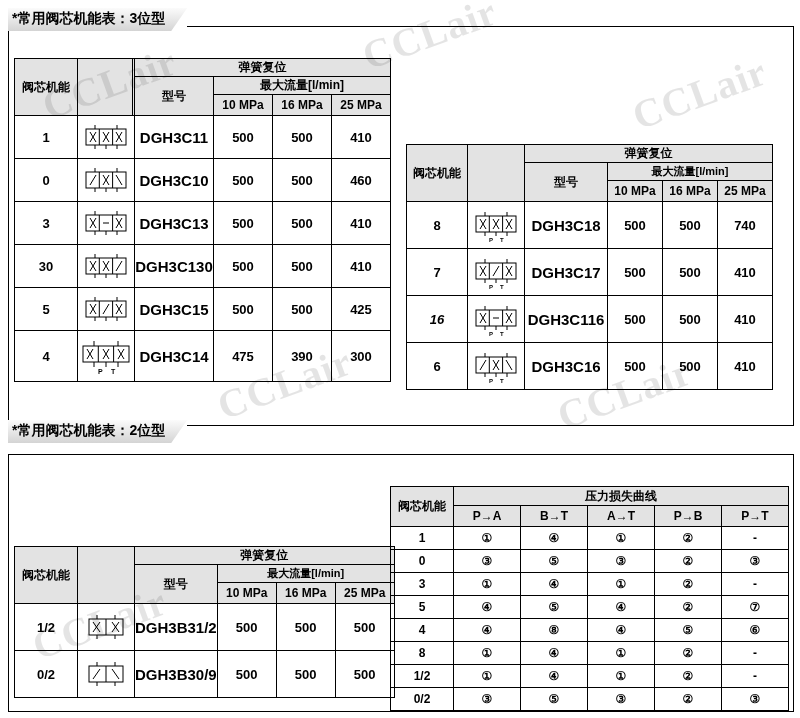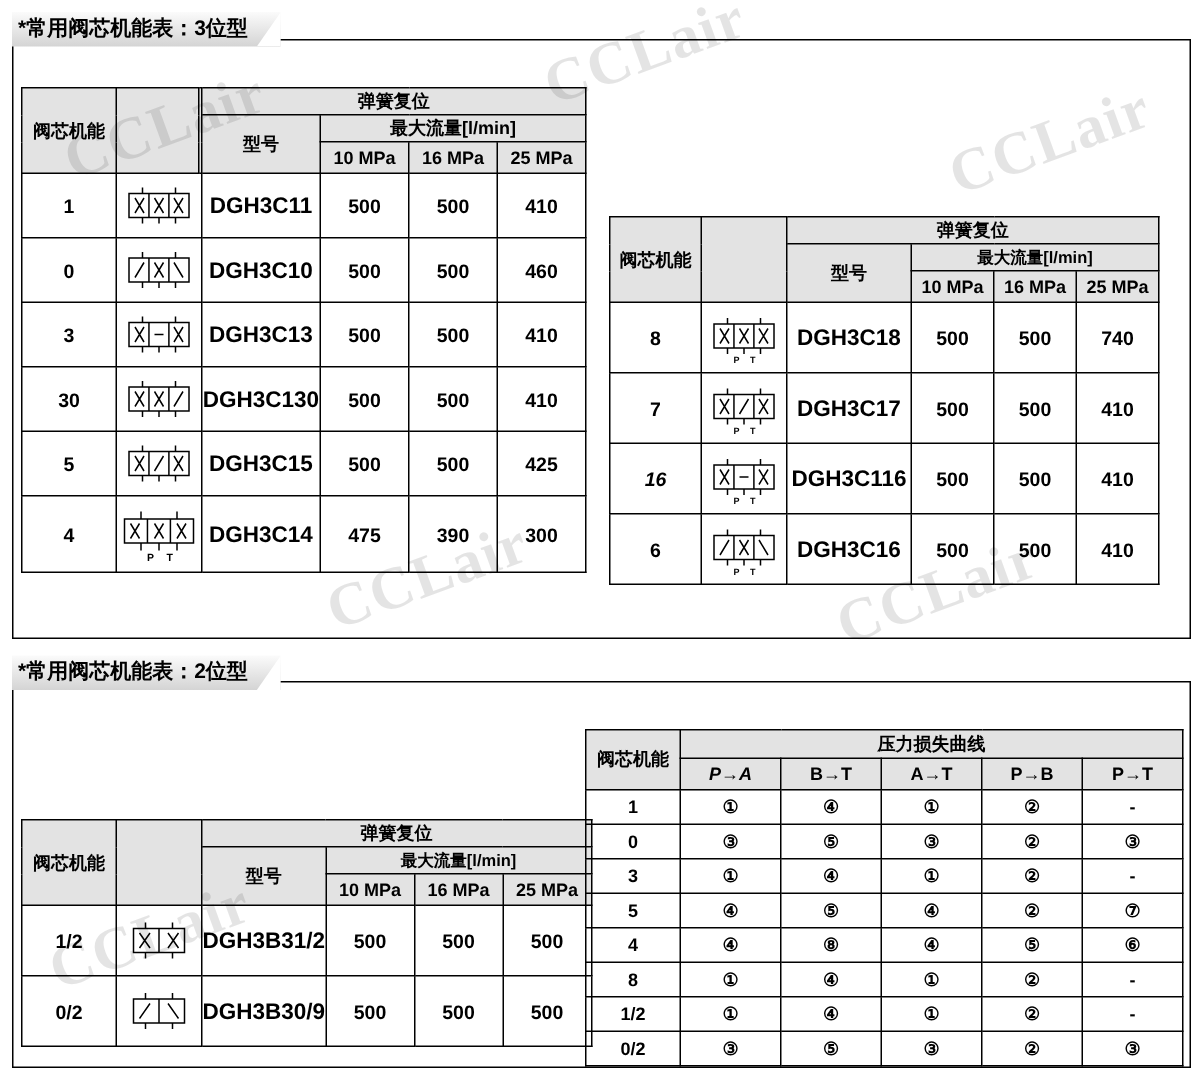--- a/index.html
+++ b/index.html
@@ -355,21 +355,21 @@
           </svg>
     </td>
     <td class="model-cell">DGH3C16</td>
     <td class="num-cell">500</td>
     <td class="num-cell">500</td>
     <td class="num-cell">410</td>
   </tr>
 </tbody>
   </table>
 
-<div class="title-wrap" style="left:8px;top:437px;">
+<div class="title-wrap" style="left:8px;top:420px;">
   <span class="bar">*常用阀芯机能表：2位型</span>
 </div>
 
 <div class="panel" style="left:8px;top:454px;width:784px;height:256px;"></div>
 
 <table class="grid" style="left:14px;top:546px;">
   <tbody>
       <tr>
     <td class="hdr" rowspan="3" style="width:62px;height:52px;">阀芯机能</td>
     <td class="hdr" rowspan="3" style="width:26px;"></td>
@@ -427,21 +427,21 @@
 </tbody>
   </table>
 
 <table class="grid" style="left:390px;top:486px;">
   <tbody>
       <tr>
     <td class="hdr" rowspan="2" style="width:62px;height:38px;">阀芯机能</td>
     <td class="hdr" colspan="5" style="height:18px;">压力损失曲线</td>
   </tr>
   <tr>
-    <td class="hdr" style="width:66px;height:20px;font-style:italic;">P→A</td>
+    <td class="hdr" style="width:66px;height:20px;">P→A</td>
     <td class="hdr" style="width:66px;">B→T</td>
     <td class="hdr" style="width:66px;">A→T</td>
     <td class="hdr" style="width:66px;">P→B</td>
     <td class="hdr" style="width:66px;">P→T</td>
   </tr>
 
   <tr>
     <td style="height:22px;">1</td>
     <td>①</td>
     <td>④</td>

